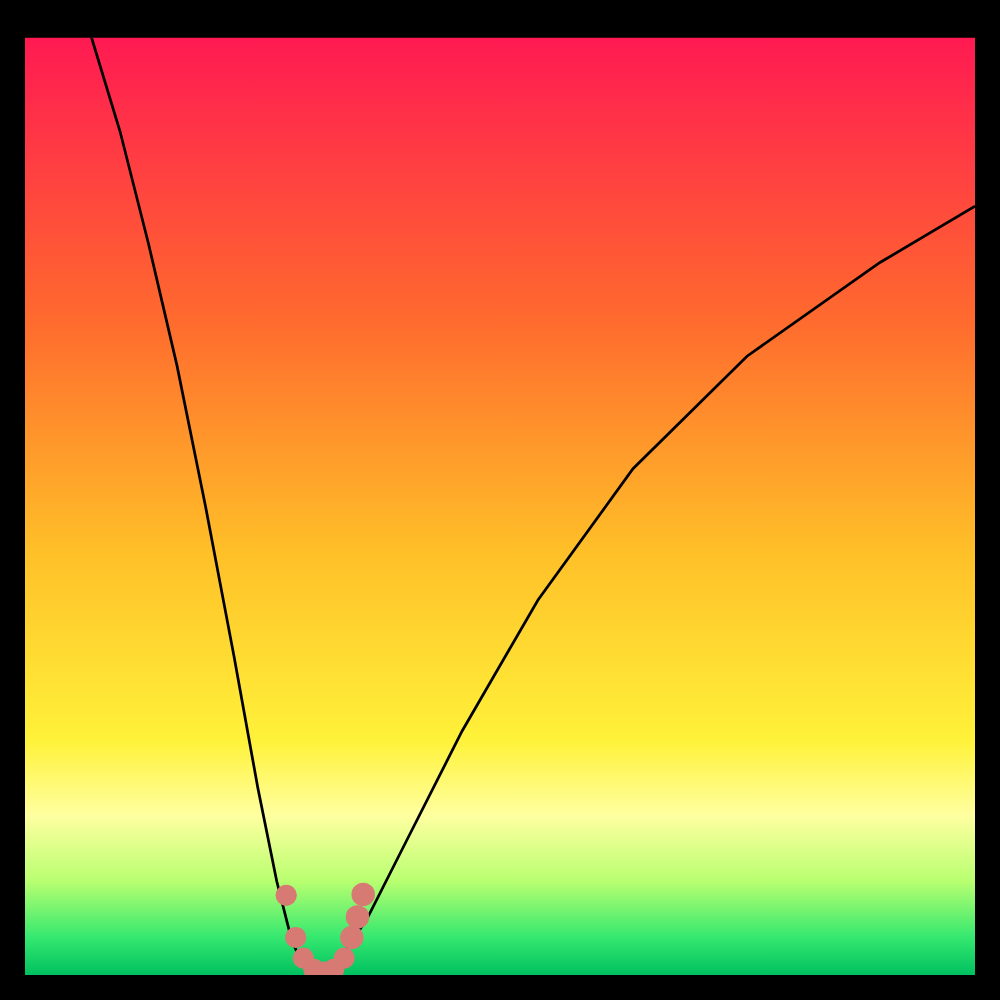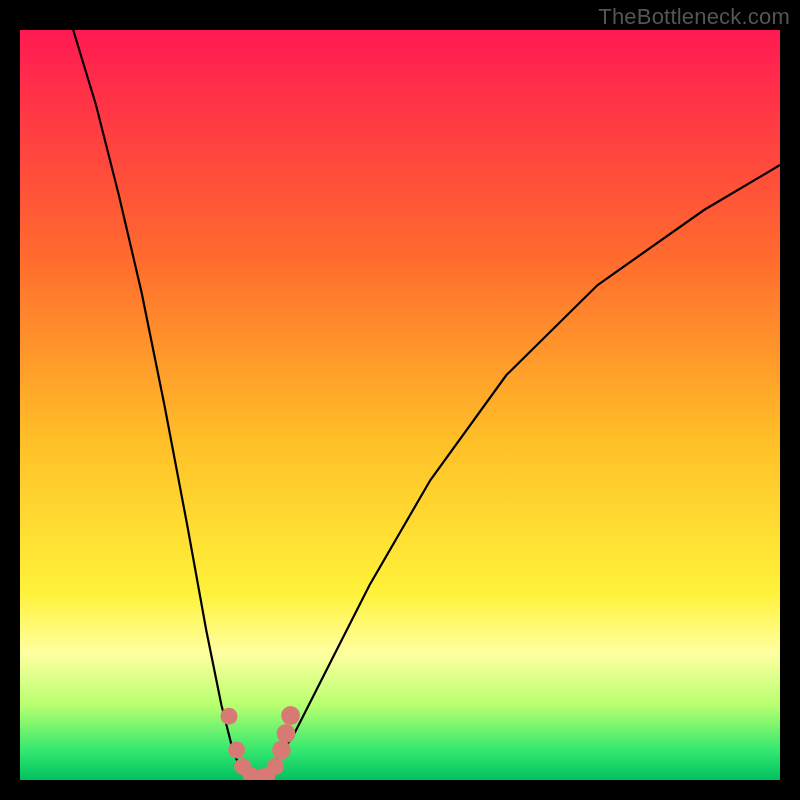--- a/index.html
+++ b/index.html
@@ -40,21 +40,20 @@
     display: block;
     width: 760px;
     height: 750px;
   }
 </style>
 </head>
 <body>
 
 <div class="frame">
 
-  <div class="watermark">TheBottleneck.com</div>
 
   <div class="plot-area">
     <svg viewBox="0 0 760 750">
       <defs>
         <linearGradient id="bg-grad" x1="0" y1="0" x2="0" y2="1">
             <stop offset="0%" stop-color="#ff1a52"></stop>
             <stop offset="30%" stop-color="#ff6a2e"></stop>
             <stop offset="55.00000000000001%" stop-color="#ffc028"></stop>
             <stop offset="75%" stop-color="#fff23a"></stop>
             <stop offset="83%" stop-color="#ffffa0"></stop>

